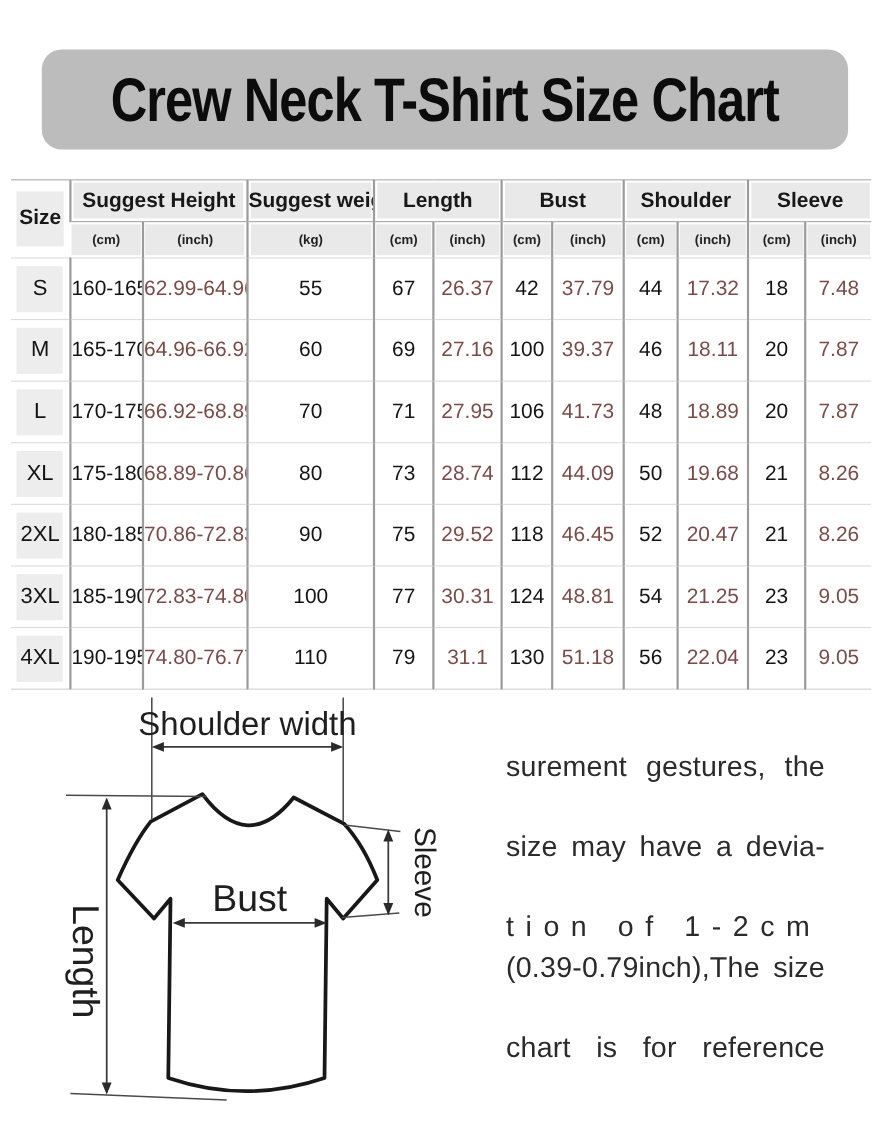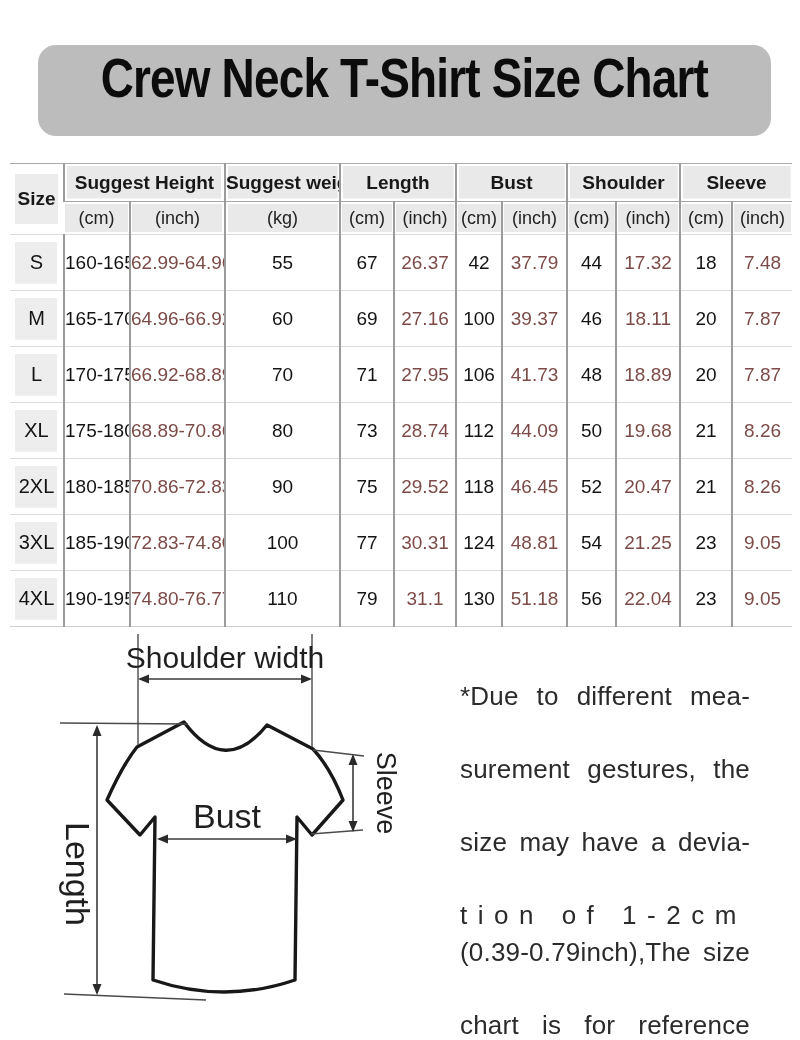--- a/index.html
+++ b/index.html
@@ -5,40 +5,40 @@
   html,body{margin:0;padding:0;}
   body{
     width:800px;height:1040px;position:relative;background:#ffffff;
     font-family:"Liberation Sans", sans-serif;color:#1c1c1c;overflow:hidden;
   }
 
   
   .banner{
     position:absolute;left:38px;top:45px;width:733px;height:91px;
     background:#bcbcbc;border-radius:18px;
-    display:flex;align-items:flex-start;justify-content:center;
+    display:flex;align-items:center;justify-content:center;
   }
   .banner .t{
     font-size:56px;font-weight:700;color:#0c0c0c;letter-spacing:-1px;
     transform:scaleX(0.82);white-space:nowrap;
   }
 
   
   table.size-table{
     position:absolute;left:10px;top:163px;width:782px;
     border-collapse:collapse;table-layout:fixed;
     border-top:1.5px solid #ababab;border-bottom:1px solid #cfcfcf;
   }
   .size-table th,.size-table td{
     padding:0;text-align:center;vertical-align:middle;
     border-left:2px solid #9b9b9b;overflow:hidden;white-space:nowrap;
   }
   .size-table th:first-child,.size-table td:first-child{border-left:none;}
   .size-table thead tr.r1 th{height:37px;font-size:19px;font-weight:700;color:#181818;}
-  .size-table thead tr.r2 th{height:32px;font-size:18px;font-weight:400;color:#222;border-top:1.5px solid #a6a6a6;}
+  .size-table thead tr.r2 th{height:32px;font-size:12px;font-weight:700;color:#222;border-top:1.5px solid #a6a6a6;}
   .size-table thead th{
     background:linear-gradient(#e9e9e9 0 0) center/97% 88% no-repeat;
   }
   .size-table thead th.size-head{
     font-size:20px;font-weight:400;color:#1a1a1a;
     background:linear-gradient(#ececec 0 0) center/82% 72% no-repeat;
     margin-left:20px;
   }
   .size-table thead th.inch{color:#a84f4f;}
   .size-table tbody td{
@@ -246,20 +246,19 @@
     <line class="rline" x1="293" y1="118" x2="344" y2="124"></line>
     <line class="rline" x1="291" y1="202" x2="343" y2="198"></line>
     <line class="mline" x1="333" y1="124" x2="333" y2="198"></line>
     <polygon class="ah" points="333,122 328.5,133 337.5,133"></polygon>
     <polygon class="ah" points="333,200 328.5,189 337.5,189"></polygon>
     <text class="dlabel" x="357" y="161" font-size="27" text-anchor="middle" transform="rotate(90 357 161)">Sleeve</text>
   </svg>
 </div>
 
 <div class="note">
-  <div class="note-line">*Due to different mea-</div>
   <div class="note-line">surement gestures, the</div>
   <div class="note-line">size may have a devia-</div>
   <div class="note-line spread">tion of 1-2cm</div>
   <div class="note-line">(0.39-0.79inch),The size</div>
   <div class="note-line">chart is for reference</div>
 
 </div>
 
 </body></html>

